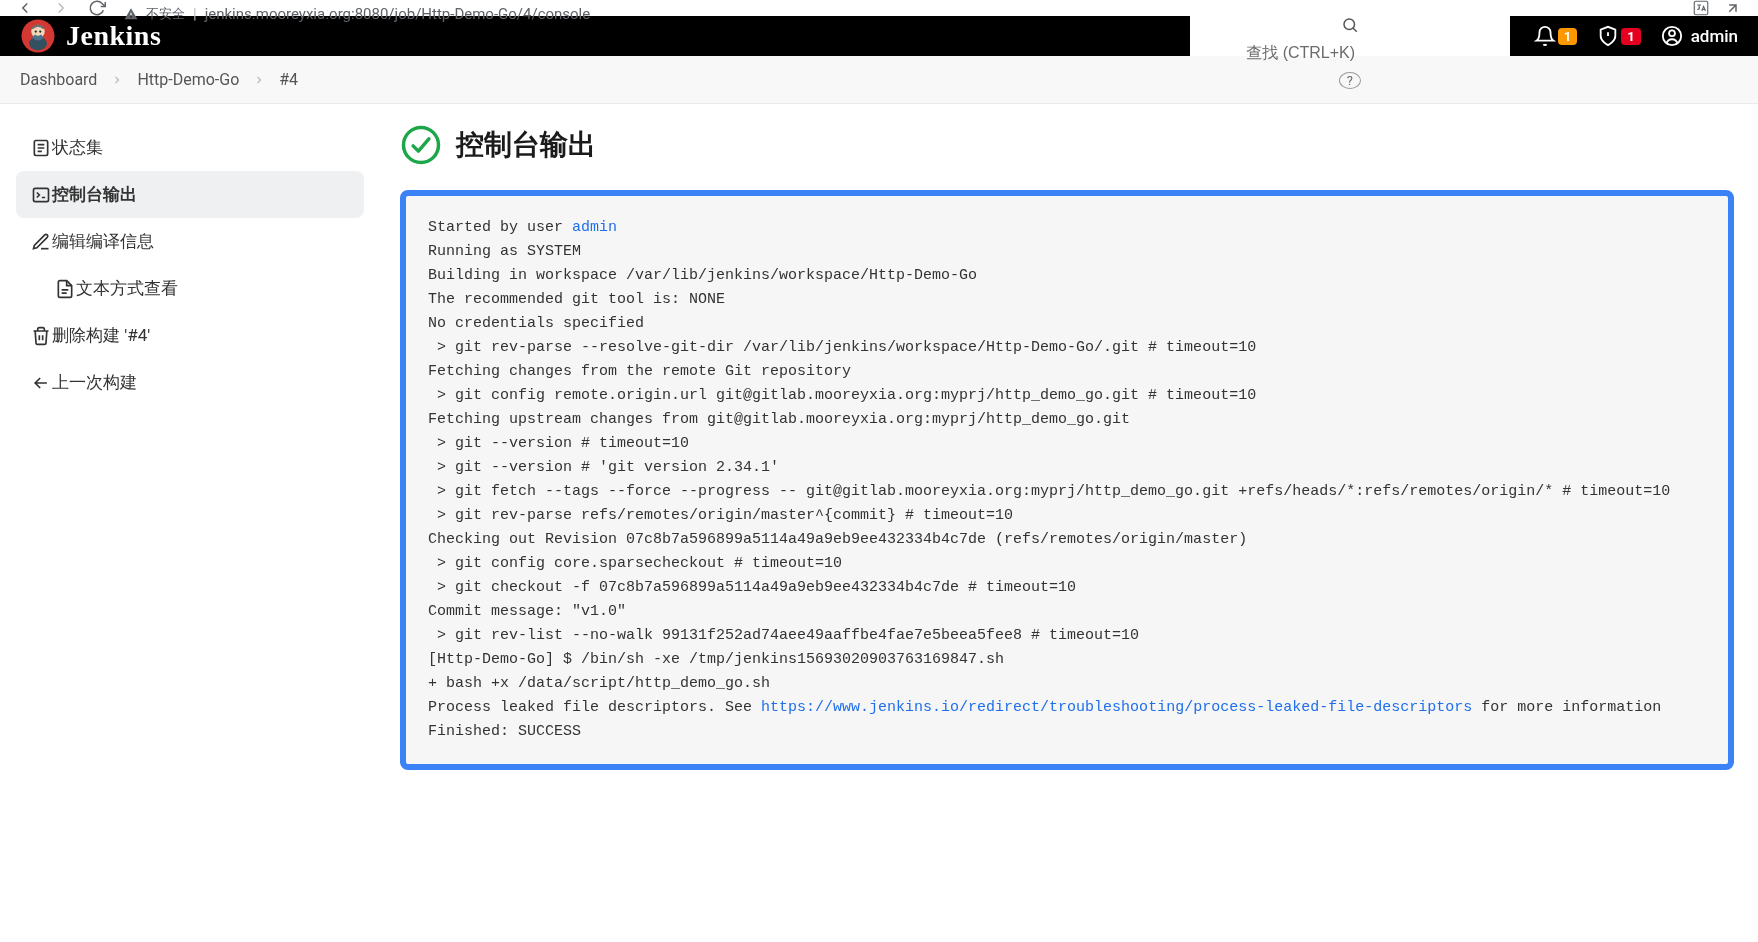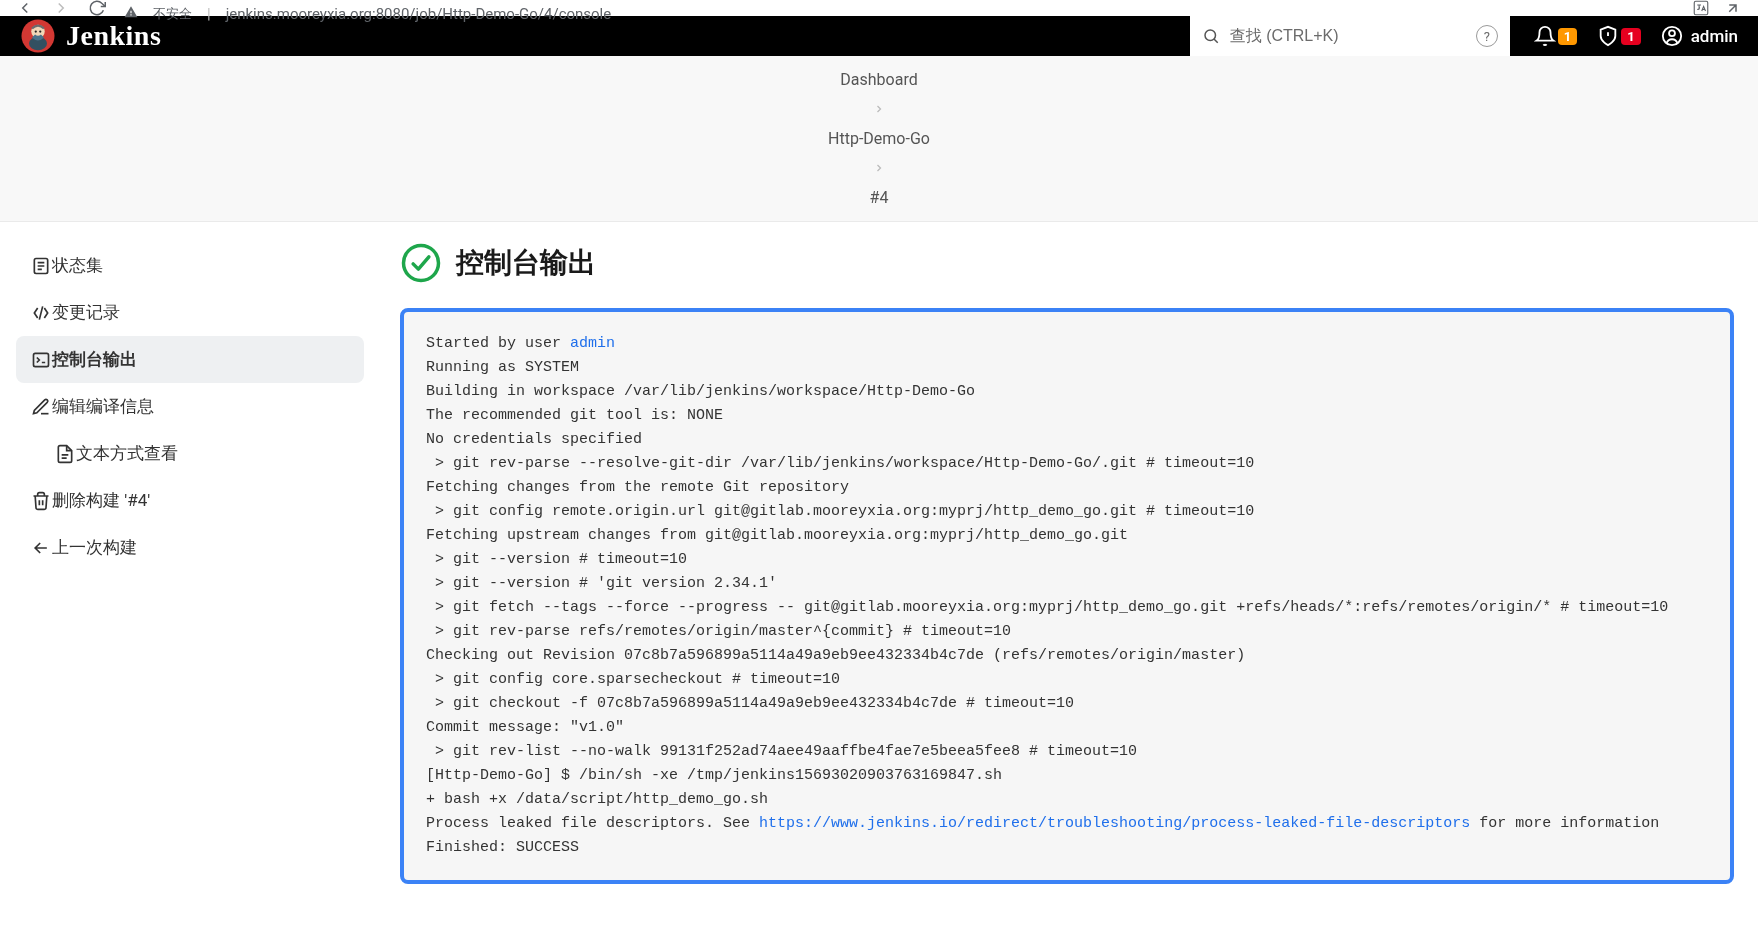--- a/index.html
+++ b/index.html
@@ -1,59 +1,59 @@
 <!DOCTYPE html>
 <html><head>
 <meta charset="utf-8">
 <style>
   * { box-sizing: border-box; margin: 0; padding: 0; }
   body { font-family: -apple-system, BlinkMacSystemFont, "Segoe UI", Roboto, "Helvetica Neue", Arial, sans-serif; background: #fff; color: #333; }
 
   
   .browser-bar { height: 16px; display: flex; align-items: center; gap: 18px; padding: 0 16px; background: #fff; color: #5f6368; font-size: 15px; }
   .browser-bar .nav-arrows { display:flex; gap:18px; align-items:center;}
-  .browser-bar .url { flex:1; display:flex; align-items:flex-start; gap:15px; color:#5f6368;margin-top:12px;}
+  .browser-bar .url { flex:1; display:flex; align-items:center; gap:8px; color:#5f6368;margin-top:12px;}
   .browser-bar .url .insecure { color:#5f6368; font-size:13px;}
   .browser-bar .right-icons { display:flex; gap:14px; align-items:center;}
 
   
   .header { background: #000; height: 40px; display:flex; align-items:center; padding: 0 20px; color:#fff; }
   .logo-area { display:flex; align-items:center; gap:10px; }
   .logo-svg { width:36px; height:36px; }
   .logo-text { font-weight:700; font-size:28px; letter-spacing:0.5px; font-family: Georgia, "Times New Roman", serif;}
   .header-spacer { flex:1; }
-  .search-box { background:#fff; border-radius:0; height:40px; width:320px; display:flex; align-items:center; padding:0 12px; gap:10px; }
+  .search-box { background:#fff; border-radius:0; height:40px; width:320px; display:flex; align-items:center; padding:0 12px; gap:10px;flex-direction:column; }
   .search-box input { border:none; outline:none; font-size:16px; flex:1; color:#333; background:transparent; }
   .search-box input::placeholder { color:#6b6b6b; }
   .help-circle { width:22px; height:22px; border:1.5px solid #9a9a9a; border-radius:50%; display:flex; align-items:center; justify-content:center; font-size:13px; color:#6b6b6b;}
   .header-icons { display:flex; align-items:center; gap:20px; margin-left:24px; }
   .icon-btn { position:relative; display:flex; align-items:center; }
   .badge { background:#ff9800; color:#fff; font-size:13px; font-weight:700; padding:1px 6px; border-radius:4px; margin-left:2px; min-width:18px; text-align:center;}
   .badge.red { background:#e6001f; }
   .user-area { display:flex; align-items:center; gap:8px; font-size:17px; font-weight:500;}
 
   
-  .breadcrumbs { background:#f8f8f8; border-bottom:1px solid #eaeaea; padding: 14px 20px; display:flex; align-items:center; gap:14px; font-size:16px;flex-direction:column;}
+  .breadcrumbs { background:#f8f8f8; border-bottom:1px solid #eaeaea; padding: 14px 20px; display:flex; align-items:center; gap:14px; font-size:16px;}
   .breadcrumbs a { color:#555; text-decoration:none; }
   .crumb-sep { color:#bbb; }
 
   
   .main { display:flex; }
   .sidebar { width:380px; padding:20px 16px; }
   .side-item { display:flex; align-items:center; gap:0; padding:12px 14px; border-radius:8px; font-size:17px; color:#333; cursor:pointer; }
   .side-item.active { background:#eef0f2; font-weight:600; }
   .side-sub { margin-left:24px; }
   .side-icon { width:22px; height:22px; display:flex; align-items:center; justify-content:center; flex-shrink:0; }
 
   .content { flex:1; padding:20px 24px 40px 20px; }
   .page-title-row { display:flex; align-items:center; gap:14px; margin-bottom:24px; }
   .status-circle { width:42px; height:42px; }
   .page-title { font-size:28px; font-weight:700; color:#1a1a1a;}
 
-  .console { background:#f6f6f6; border:4px solid #3b82f6; border-radius:8px; padding:20px 22px; font-family: SFMono-Regular, Consolas, "Liberation Mono", Menlo, monospace; font-size:15px; line-height:1.6; color:#333; white-space:pre; overflow-x:auto;}
+  .console { background:#f6f6f6; border:6px solid #3b82f6; border-radius:8px; padding:20px 22px; font-family: SFMono-Regular, Consolas, "Liberation Mono", Menlo, monospace; font-size:15px; line-height:1.6; color:#333; white-space:pre; overflow-x:auto;}
   .console a { color:#1f6feb; text-decoration:none; }
 
   svg { display:block; }
 </style>
 </head>
 <body>
 
 <div class="browser-bar">
   <div class="nav-arrows">
     <span>
@@ -179,28 +179,20 @@
     <div class="side-item">
       <span class="side-icon">
         <svg width="20" height="20" viewBox="0 0 24 24" fill="none" stroke="#333" stroke-width="2">
             <rect x="4" y="3" width="16" height="18" rx="2"></rect>
             <path d="M8 8h8M8 12h8M8 16h5"></path>
           </svg>
       </span>
       <span>状态集</span>
     </div>
 
-    <div class="side-item">
-      <span class="side-icon">
-        <svg width="20" height="20" viewBox="0 0 24 24" fill="none" stroke="#333" stroke-width="2">
-            <path d="M8 6l-4 6 4 6M16 6l4 6-4 6M14 4l-4 16"></path>
-          </svg>
-      </span>
-      <span>变更记录</span>
-    </div>
 
     <div class="side-item active">
       <span class="side-icon">
         <svg width="20" height="20" viewBox="0 0 24 24" fill="none" stroke="#333" stroke-width="2">
             <rect x="3" y="4" width="18" height="16" rx="2"></rect>
             <path d="M7 9l3 3-3 3M13 15h4"></path>
           </svg>
       </span>
       <span>控制台输出</span>
     </div>

